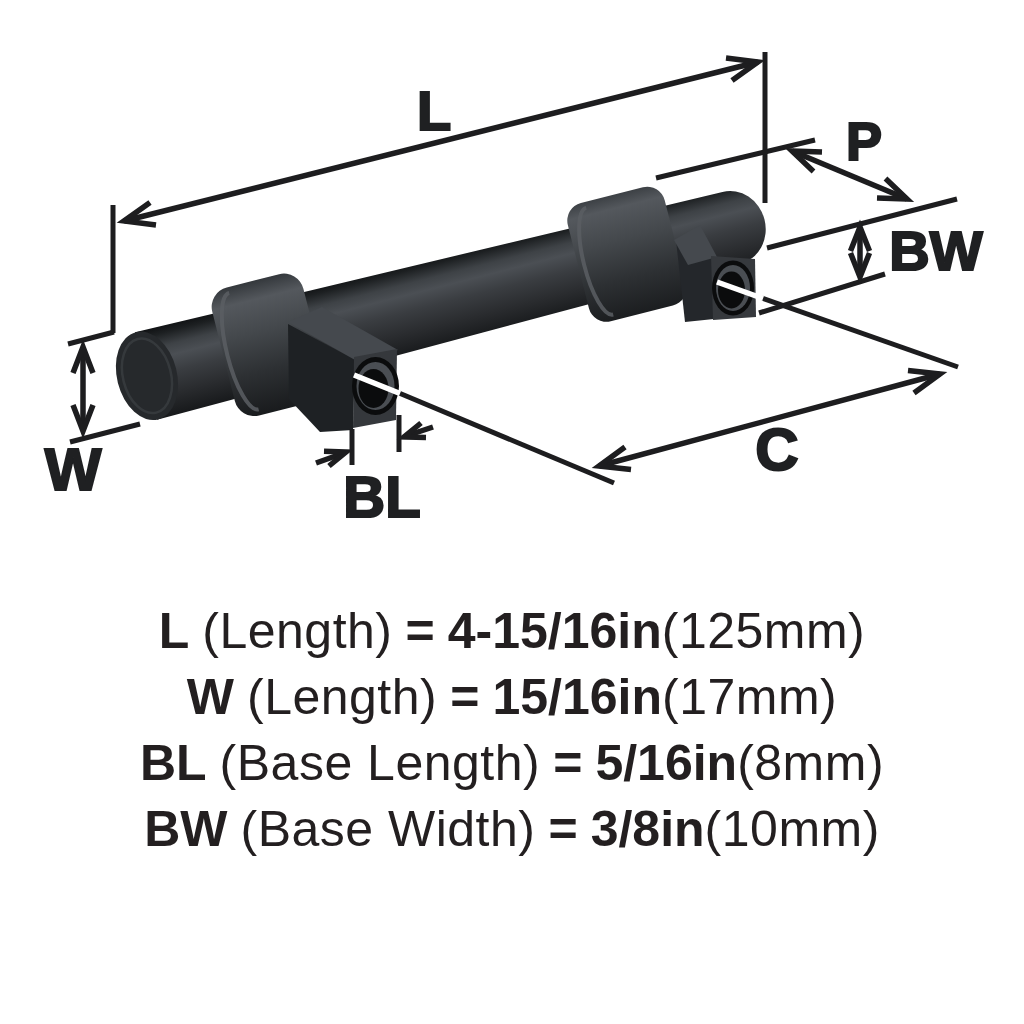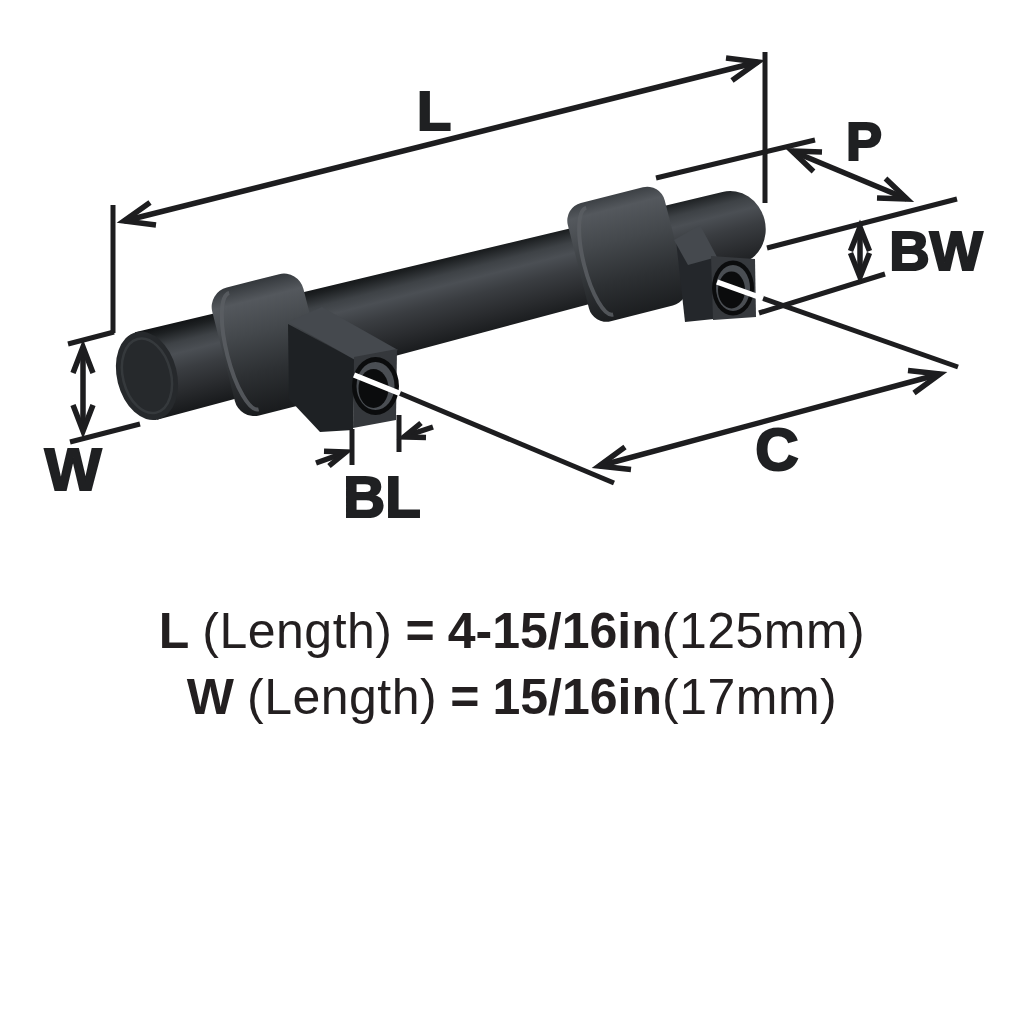--- a/index.html
+++ b/index.html
@@ -148,14 +148,16 @@
       <path class="dim" d="M324,451.3 L346,452 L329,466"></path>
       <line class="dim" x1="433" y1="427" x2="406" y2="436"></line>
       <path class="dim" d="M426,437.5 L404,437 L421,423"></path>
       <text class="dimlabel" x="382" y="517" font-size="58">BL</text>
     </g>
   </svg>
 
   <div class="specs">
     <div class="spec-row"><span class="sym">L</span><span class="nm">(Length)</span><span class="eq">=</span><span class="val">4-15/16in</span><span class="met">(125mm)</span></div>
     <div class="spec-row"><span class="sym">W</span><span class="nm">(Length)</span><span class="eq">=</span><span class="val">15/16in</span><span class="met">(17mm)</span></div>
+    <div class="spec-row"><span class="sym">BL</span><span class="nm">(Base Length)</span><span class="eq">=</span><span class="val">5/16in</span><span class="met">(8mm)</span></div>
+    <div class="spec-row"><span class="sym">BW</span><span class="nm">(Base Width)</span><span class="eq">=</span><span class="val">3/8in</span><span class="met">(10mm)</span></div>
   </div>
 </div>
 
 </body></html>

